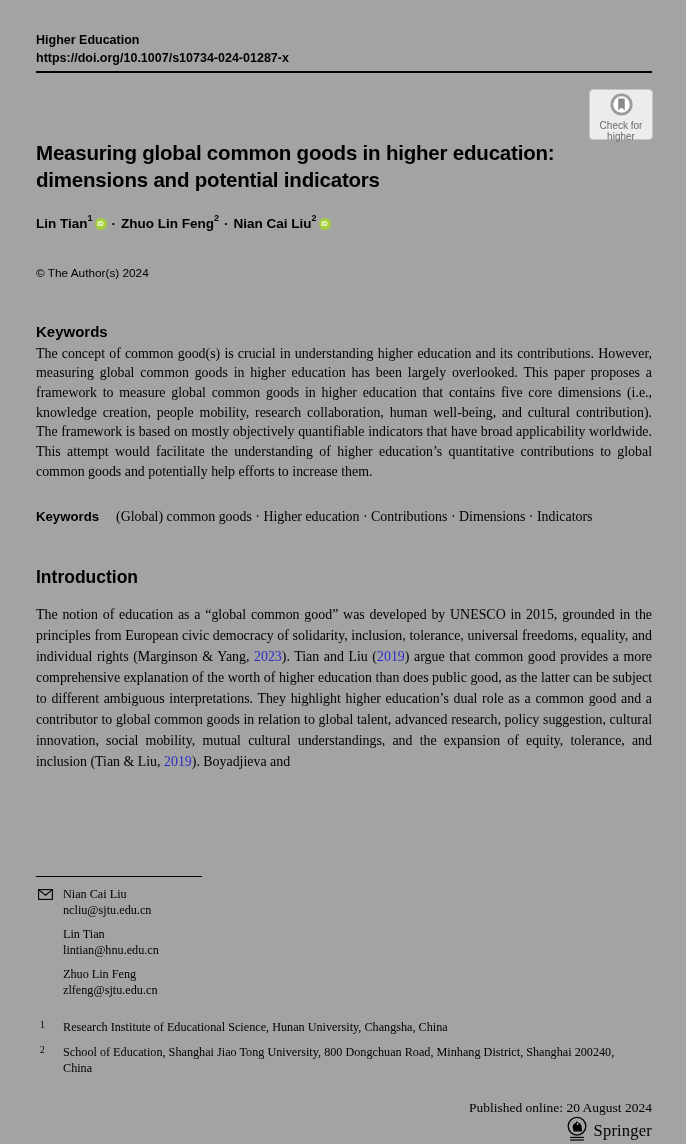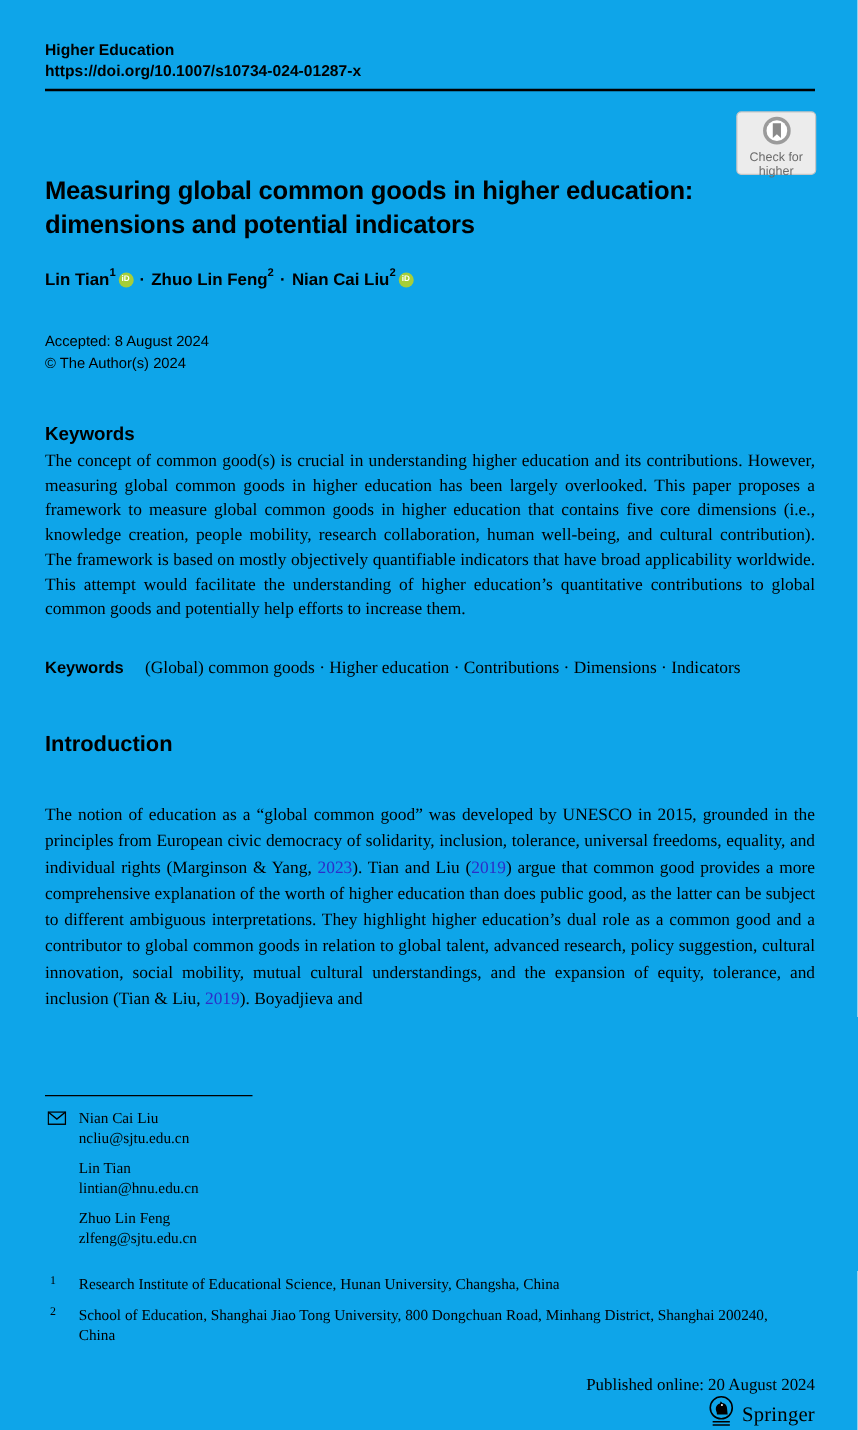--- a/index.html
+++ b/index.html
@@ -1,20 +1,20 @@
 <!DOCTYPE html>
 <html lang="en" style="--cite: #2d2dc9; --orcid: #a6ce39;"><head>
 <meta charset="utf-8">
 <style>
   :root { --cite:#2d2dc9; --orcid:#a6ce39; }
   * { margin:0; padding:0; box-sizing:border-box; }
   html,body { background:#f4f4f4; }
   .page {
     position:relative; width:686px; height:1144px; margin:0 auto;
-    background:#0ea5e9; overflow:hidden; color:#000;
+    background:#a3a3a3; overflow:hidden; color:#000;
   }
 
   
   .header { position:absolute; top:33px; left:36px; }
   .journal-name { font-family:"Liberation Sans", sans-serif; font-size:12.5px; line-height:15px; font-weight:600; }
   .doi-link { font-family:"Liberation Sans", sans-serif; font-size:12.5px; line-height:15px; font-weight:600; color:#000; text-decoration:none; display:inline-block; }
   .header-rule { position:absolute; top:71px; left:36px; width:616px; height:2px; background:#000; }
 
   
   .update-badge {
@@ -31,21 +31,21 @@
   .authors { margin-top:22px; font-family:"Liberation Sans", sans-serif; font-weight:bold; font-size:13.5px; line-height:17px; display:flex; align-items:center; flex-wrap:wrap; }
   .author-sup { font-size:9px; position:relative; top:-5px; }
   .orcid-badge { display:inline-block; width:12px; height:12px; border-radius:50%; background:var(--orcid); color:#fff; font-family:"Liberation Sans", sans-serif; font-size:6.5px; line-height:12px; font-weight:bold; text-align:center; margin-left:2px; cursor:pointer; }
   .author-sep { margin:0 5px; font-weight:bold; }
   .dates { margin-top:33px; font-family:"Liberation Sans", sans-serif; font-size:11.8px; line-height:16.5px; }
   .abstract-heading { margin-top:41px; font-family:"Liberation Sans", sans-serif; font-weight:bold; font-size:15px; line-height:18px; }
   .abstract-text { margin-top:3px; font-family:"Liberation Serif", serif; font-size:13.9px; line-height:19.7px; text-align:justify; }
   .keywords { margin-top:26px; font-family:"Liberation Serif", serif; font-size:13.9px; line-height:19.7px; }
   .keywords-label { font-family:"Liberation Sans", sans-serif; font-weight:bold; font-size:13.2px; margin-right:17px; }
   .intro-heading { margin-top:40px; font-family:"Liberation Sans", sans-serif; font-weight:bold; font-size:17.5px; line-height:21px; }
-  .intro-text { margin-top:36px; font-family:"Liberation Serif", serif; font-size:13.9px; line-height:21px; text-align:justify; }
+  .intro-text { margin-top:16px; font-family:"Liberation Serif", serif; font-size:13.9px; line-height:21px; text-align:justify; }
   .cite { color:var(--cite); cursor:pointer; }
 
   
   .footnotes { position:absolute; top:876px; left:36px; width:616px; }
   .footnote-rule { width:166px; height:0; border-top:1.6px solid #000; margin-bottom:10px; }
   .contact { position:relative; padding-left:27px; margin-bottom:9px; font-family:"Liberation Serif", serif; font-size:12.2px; line-height:15.5px; }
   .envelope { position:absolute; left:2px; top:2px; }
   .contact-email { color:#000; text-decoration:none; display:inline-block; }
   .affiliations { margin-top:21px; }
   .affiliation { position:relative; padding-left:27px; margin-bottom:9px; font-family:"Liberation Serif", serif; font-size:12.2px; line-height:16px; width:600px; }
@@ -94,21 +94,20 @@
       <span class="author-sep">·</span>
       <span>Zhuo Lin Feng</span>
         <sup class="author-sup">2</sup>
       <span class="author-sep">·</span>
       <span>Nian Cai Liu</span>
         <sup class="author-sup">2</sup>
         <span class="orcid-badge">iD</span>
     </div>
 
     <div class="dates">
-      <div>Accepted: 8 August 2024</div>
       <div>© The Author(s) 2024</div>
     </div>
 
     <div class="abstract-heading">Keywords</div>
     <div class="abstract-text">The concept of common good(s) is crucial in understanding higher education and its contributions. However, measuring global common goods in higher education has been largely overlooked. This paper proposes a framework to measure global common goods in higher education that contains five core dimensions (i.e., knowledge creation, people mobility, research collaboration, human well-being, and cultural contribution). The framework is based on mostly objectively quantifiable indicators that have broad applicability worldwide. This attempt would facilitate the understanding of higher education’s quantitative contributions to global common goods and potentially help efforts to increase them.</div>
 
     <div class="keywords">
       <span class="keywords-label">Keywords</span><span>(Global) common goods · Higher education · Contributions · Dimensions · Indicators</span>
     </div>
 

